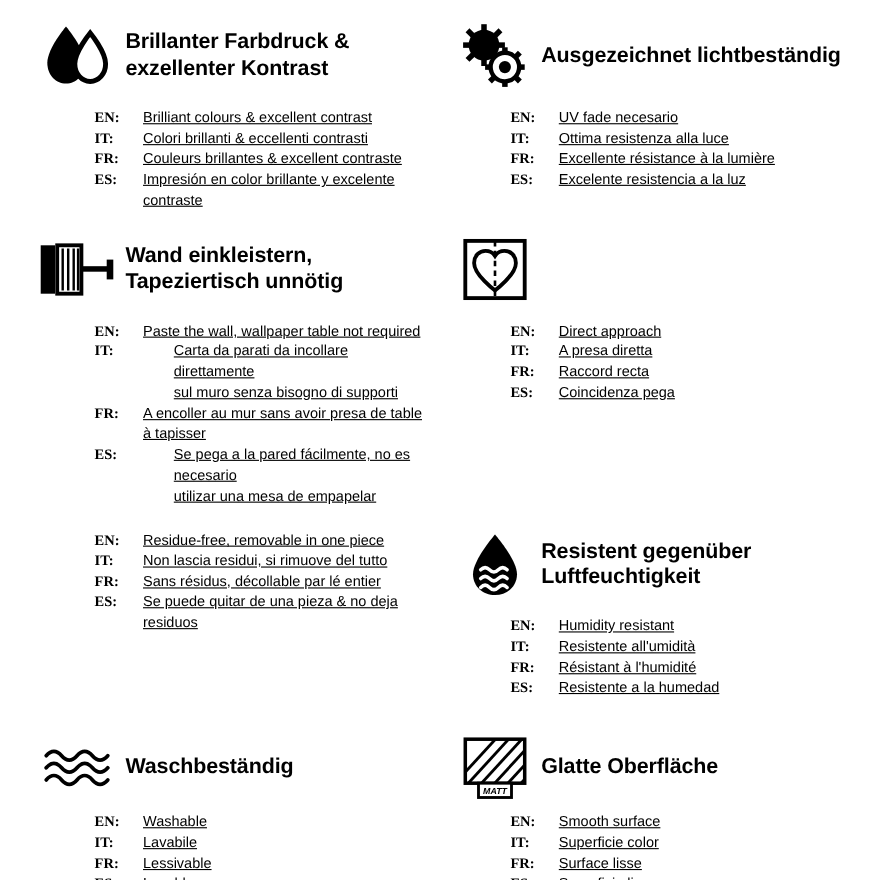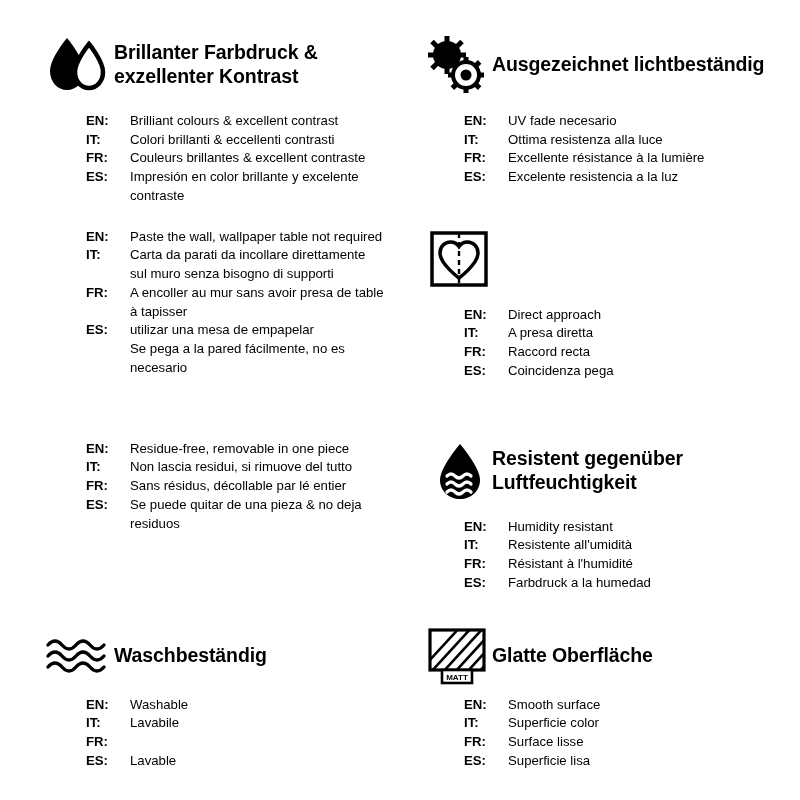--- a/index.html
+++ b/index.html
@@ -7,21 +7,21 @@
     width: 800px;
     height: 800px;
     background: #ffffff;
     font-family: "Liberation Sans", sans-serif;
     color: #000000;
     overflow: hidden;
   }
   .sheet {
     width: 800px;
     height: 800px;
-    padding: 26px 22px 10px 22px;
+    padding: 12px 22px 10px 22px;
     display: flex;
     flex-direction: column;
   }
   .grid {
     display: grid;
     grid-template-columns: 1fr 1fr;
     grid-auto-rows: min-content;
     row-gap: 0px;
     column-gap: 0px;
   }
@@ -31,21 +31,22 @@
   .feature-head {
     display: flex;
     align-items: center;
     min-height: 78px;
   }
   .icon-box {
     width: 84px;
     min-width: 84px;
     display: flex;
     align-items: center;
-    justify-content: flex-end;
+    justify-content: center;
+    font-style: italic;
   }
   .title {
     font-size: 19.5px;
     font-weight: bold;
     line-height: 1.22;
     letter-spacing: -0.1px;
   }
   .langs {
     margin-top: 8px;
     padding-left: 56px;
@@ -53,26 +54,29 @@
   .lang-row {
     display: flex;
     align-items: flex-start;
     font-size: 13.2px;
     line-height: 1.42;
   }
   .lang-code {
     width: 44px;
     min-width: 44px;
     font-weight: bold;
+    font-family: Liberation Serif, serif;
   }
   .lang-text {
     flex: 1;
+    text-decoration: underline;
   }
   .lang-text .cont {
     display: block;
+    margin-left: 28px;
   }
   
   .row-block { margin-bottom: 14px; }
   .row-1 .langs { min-height: 86px; }
   .row-2 .langs { min-height: 112px; }
   .row-3 .langs { min-height: 92px; }
   .row-4 .langs { min-height: 90px; }
 
   .feature.compact .feature-head { min-height: 64px; }
 
@@ -167,41 +171,58 @@
           <div class="lang-code">ES:</div>
           <div class="lang-text">Excelente resistencia a la luz</div>
         </div>
       </div>
     </div>
   </div>
 
   <div class="grid row-block row-2">
 
     <div class="feature">
+      <div class="feature-head">
+        <div class="icon-box">
+          <svg width="78" height="60" viewBox="0 0 78 60">
+            <rect x="4" y="8" width="13" height="44" fill="#000"></rect>
+            <rect x="19" y="8" width="22" height="44" fill="#fff" stroke="#000" stroke-width="3.5"></rect>
+            <g stroke="#000" stroke-width="2.2">
+              <line x1="24" y1="11" x2="24" y2="49"></line>
+              <line x1="29" y1="11" x2="29" y2="49"></line>
+              <line x1="34" y1="11" x2="34" y2="49"></line>
+              <line x1="38" y1="11" x2="38" y2="49"></line>
+            </g>
+            <rect x="41" y="27" width="28" height="5" fill="#000"></rect>
+            <rect x="64" y="21" width="6" height="18" fill="#000"></rect>
+          </svg>
+        </div>
+        <div class="title">Wand einkleistern, Tapeziertisch unnötig</div>
+      </div>
       <div class="langs">
         <div class="lang-row">
           <div class="lang-code">EN:</div>
           <div class="lang-text">Paste the wall, wallpaper table not required</div>
         </div>
         <div class="lang-row">
           <div class="lang-code">IT:</div>
           <div class="lang-text">
             <span class="cont">Carta da parati da incollare direttamente</span>
             <span class="cont">sul muro senza bisogno di supporti</span>
           </div>
         </div>
         <div class="lang-row">
           <div class="lang-code">FR:</div>
           <div class="lang-text">A encoller au mur sans avoir presa de table à tapisser</div>
         </div>
         <div class="lang-row">
           <div class="lang-code">ES:</div>
           <div class="lang-text">
+            <span class="cont">Se pega a la pared fácilmente, no es necesario</span>
             <span class="cont">utilizar una mesa de empapelar</span>
-            <span class="cont">Se pega a la pared fácilmente, no es necesario</span>
           </div>
         </div>
       </div>
     </div>
 
     <div class="feature">
       <div class="feature-head">
         <div class="icon-box">
           <svg width="66" height="62" viewBox="0 0 66 62">
             <rect x="6" y="5" width="54" height="52" fill="#fff" stroke="#000" stroke-width="3.5"></rect>
@@ -276,21 +297,21 @@
         <div class="lang-row">
           <div class="lang-code">IT:</div>
           <div class="lang-text">Resistente all'umidità</div>
         </div>
         <div class="lang-row">
           <div class="lang-code">FR:</div>
           <div class="lang-text">Résistant à l'humidité</div>
         </div>
         <div class="lang-row">
           <div class="lang-code">ES:</div>
-          <div class="lang-text">Farbdruck a la humedad</div>
+          <div class="lang-text">Resistente a la humedad</div>
         </div>
       </div>
     </div>
   </div>
 
   <div class="grid row-block row-4">
 
     <div class="feature compact">
       <div class="feature-head">
         <div class="icon-box">
@@ -308,20 +329,21 @@
         <div class="lang-row">
           <div class="lang-code">EN:</div>
           <div class="lang-text">Washable</div>
         </div>
         <div class="lang-row">
           <div class="lang-code">IT:</div>
           <div class="lang-text">Lavabile</div>
         </div>
         <div class="lang-row">
           <div class="lang-code">FR:</div>
+          <div class="lang-text">Lessivable</div>
         </div>
         <div class="lang-row">
           <div class="lang-code">ES:</div>
           <div class="lang-text">Lavable</div>
         </div>
       </div>
     </div>
 
     <div class="feature compact">
       <div class="feature-head">

